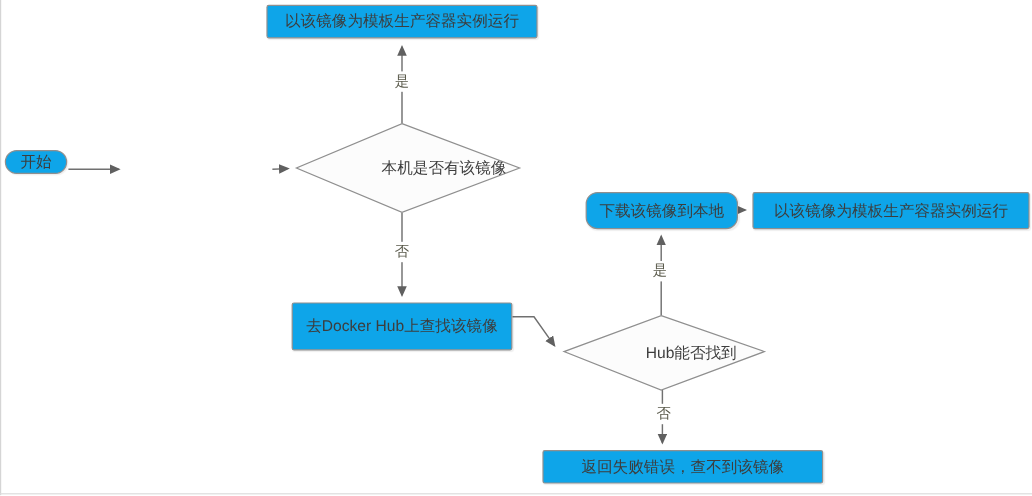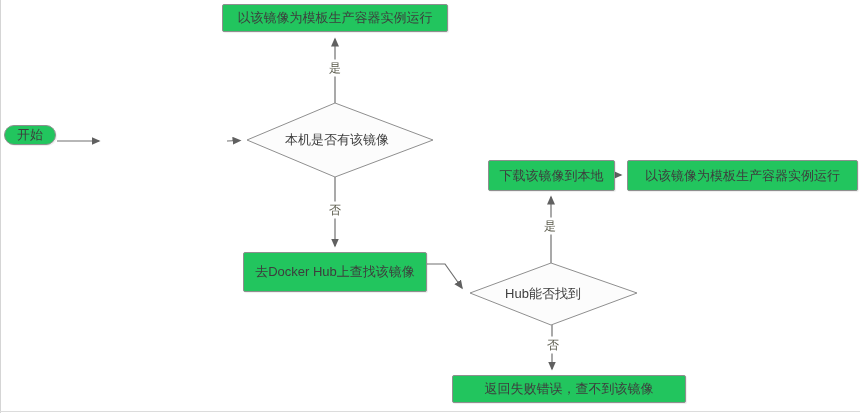--- a/index.html
+++ b/index.html
@@ -17,21 +17,21 @@
   }
   .page-border-bottom {
     position: absolute; left: 0; top: 411px; width: 860px; height: 1px;
     background: #dcdcdc;
   }
   svg.wires { position: absolute; left: 0; top: 0; z-index: 1; }
   .node {
     position: absolute;
     box-sizing: border-box;
     border: 1px solid #8f8f8f;
-    background: #22c55e;
+    background: #0ea5e9;
     color: #3d3d3d;
     font-size: 13px;
     line-height: 18px;
     display: flex;
     flex-direction: column;
     align-items: center;
     justify-content: center;
     text-align: center;
     border-radius: 2px;
     box-shadow: 1px 1px 1px rgba(0,0,0,0.07);
@@ -39,20 +39,21 @@
     white-space: nowrap;
   }
   .node.terminator { border-radius: 16px; }
   .dtext {
     position: absolute;
     transform: translate(-50%, -50%);
     color: #3d3d3d;
     font-size: 13px;
     white-space: nowrap;
     z-index: 3;
+    margin-left: 33px;
   }
   .edge-label {
     position: absolute;
     transform: translate(-50%, -50%);
     color: #59594a;
     font-size: 12px;
     background: #ffffff;
     padding: 0 2px;
     z-index: 3;
     white-space: nowrap;
@@ -98,21 +99,21 @@
   </div>
 
   <div class="dtext" style="left:337px; top:140px;">本机是否有该镜像</div>
 
   <div class="node" style="left:243px; top:252px; width:184px; height:40px;">
     <span>去Docker Hub上查找该镜像</span>
   </div>
 
   <div class="dtext" style="left:543px; top:294px;">Hub能否找到</div>
 
-  <div class="node" style="left:488px; top:160px; width:127px; height:31px;">
+  <div class="node" style="left:488px; top:160px; width:127px; height:31px;border-radius:10px;">
     <span>下载该镜像到本地</span>
   </div>
 
   <div class="node" style="left:627px; top:160px; width:231px; height:31px;">
     <span>以该镜像为模板生产容器实例运行</span>
   </div>
 
   <div class="node" style="left:452px; top:375px; width:234px; height:28px;justify-content:center;">
     <span>返回失败错误，查不到该镜像</span>
   </div>

